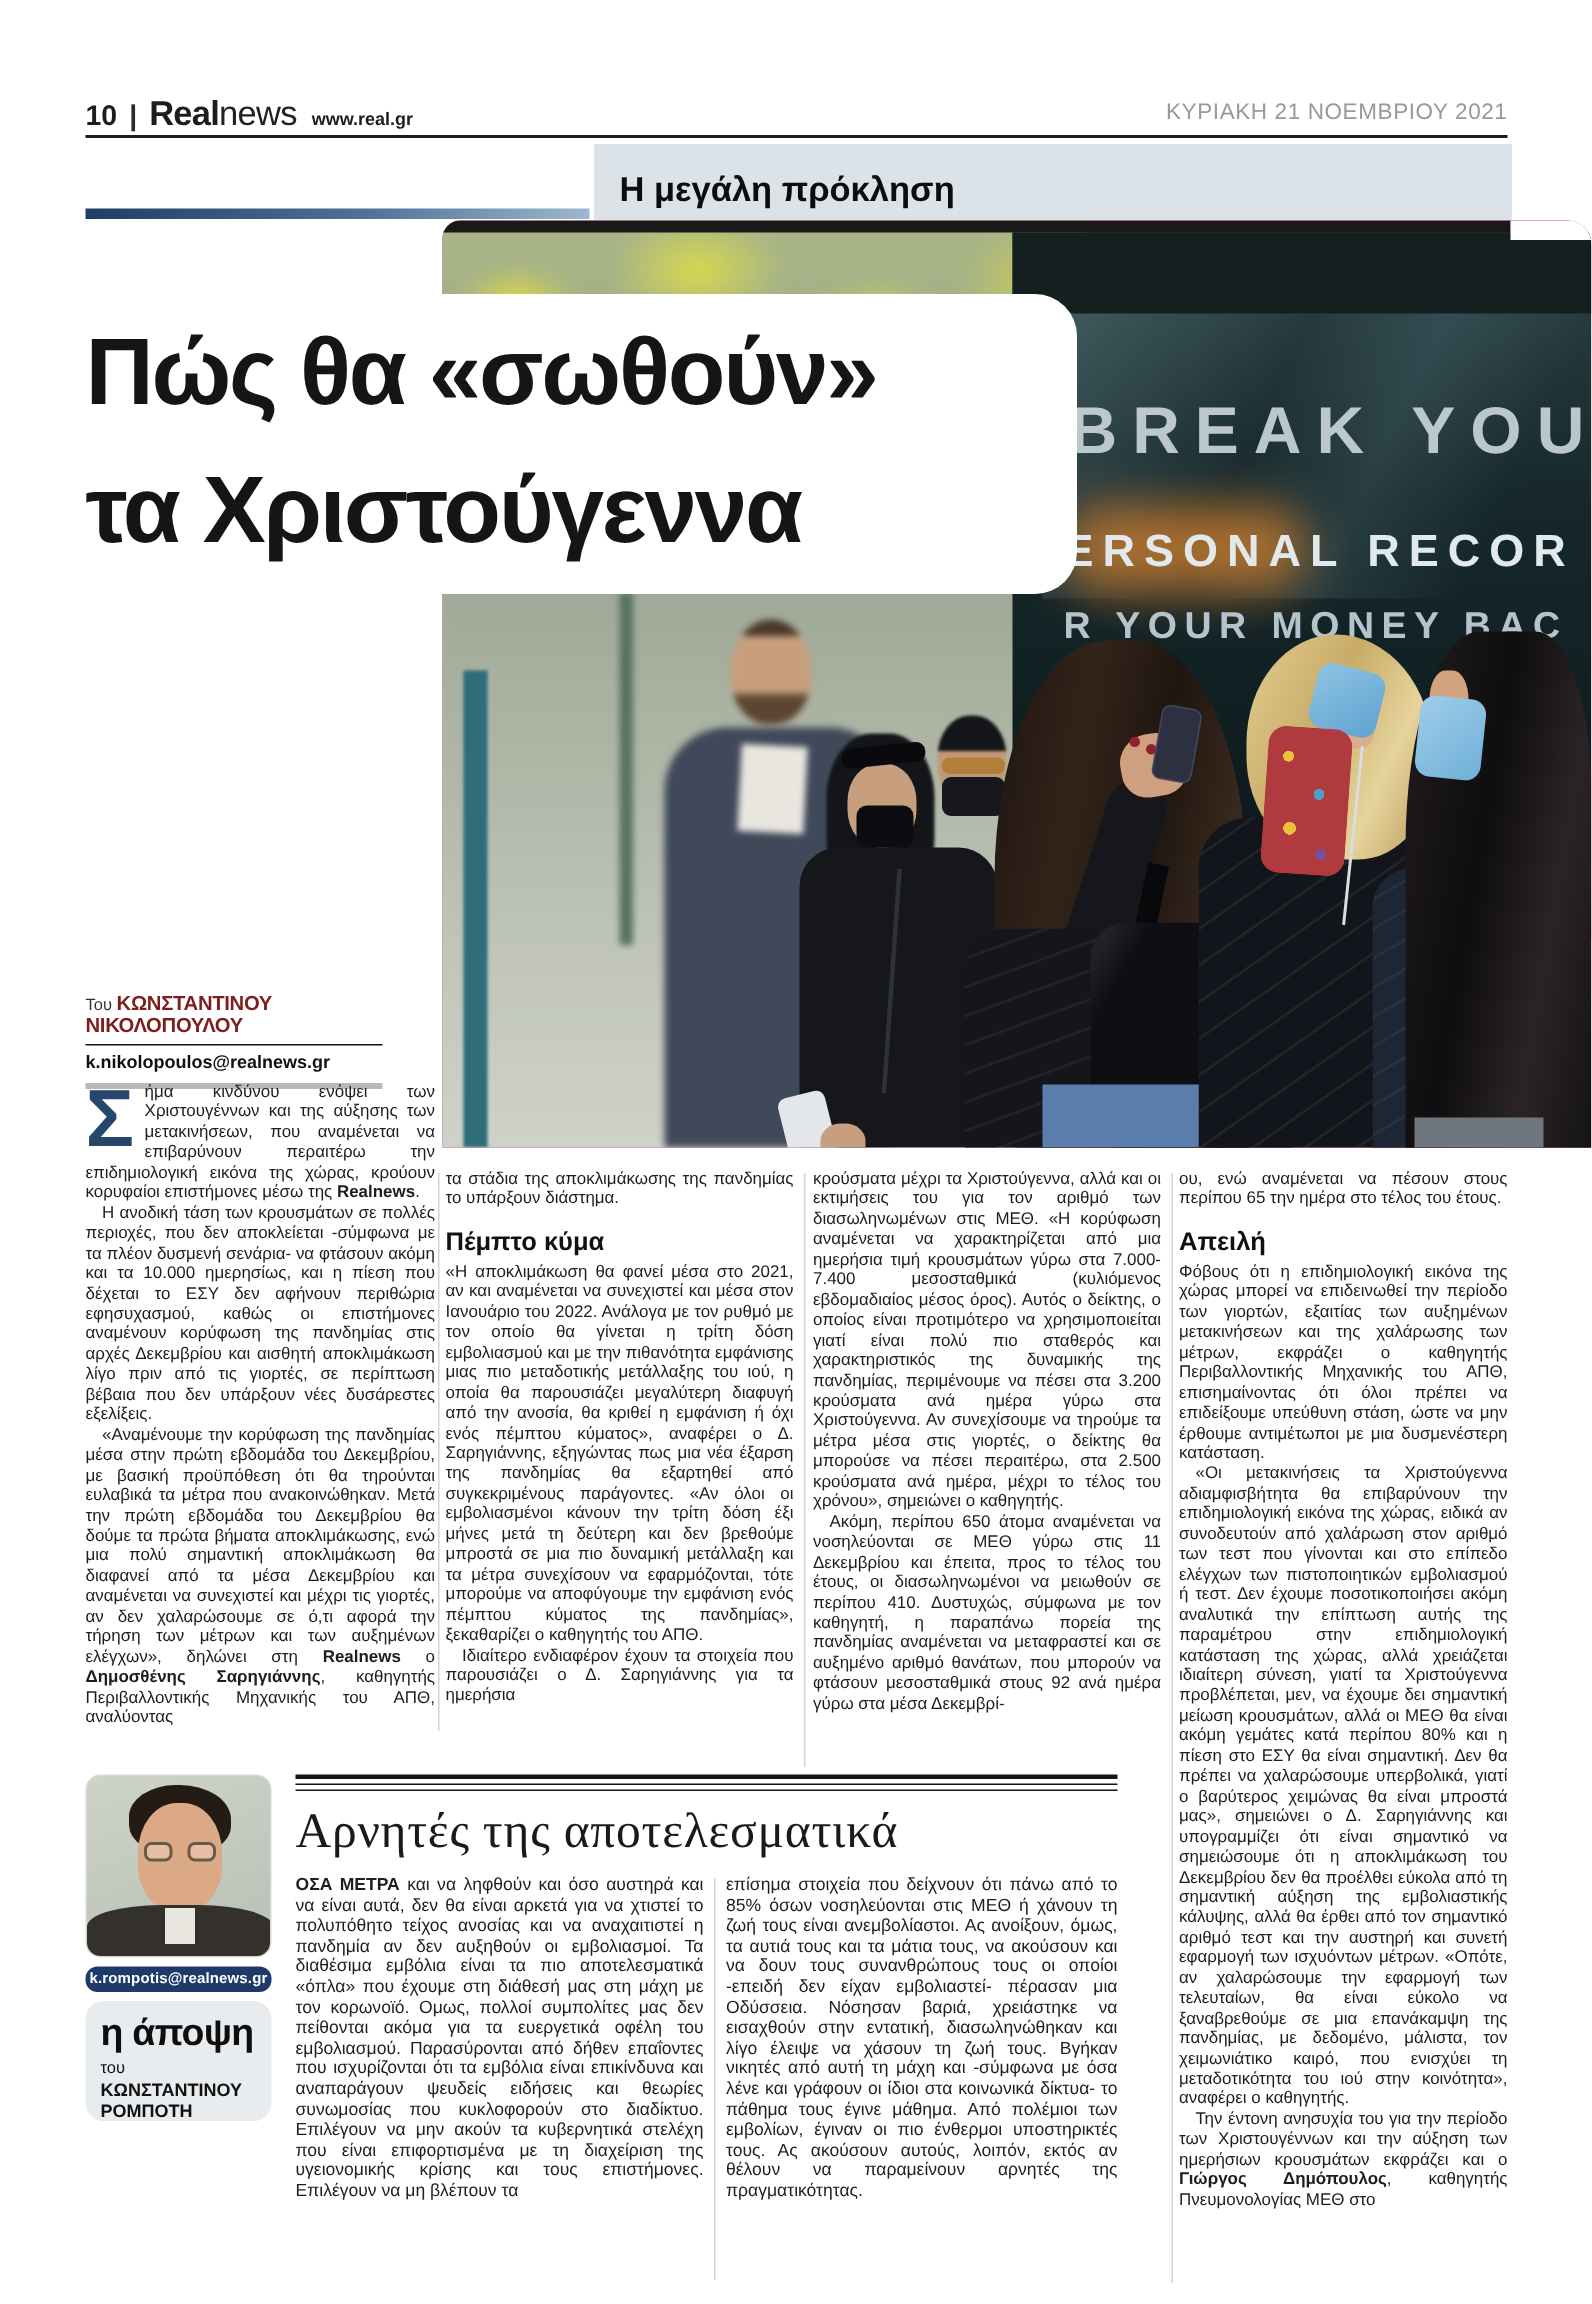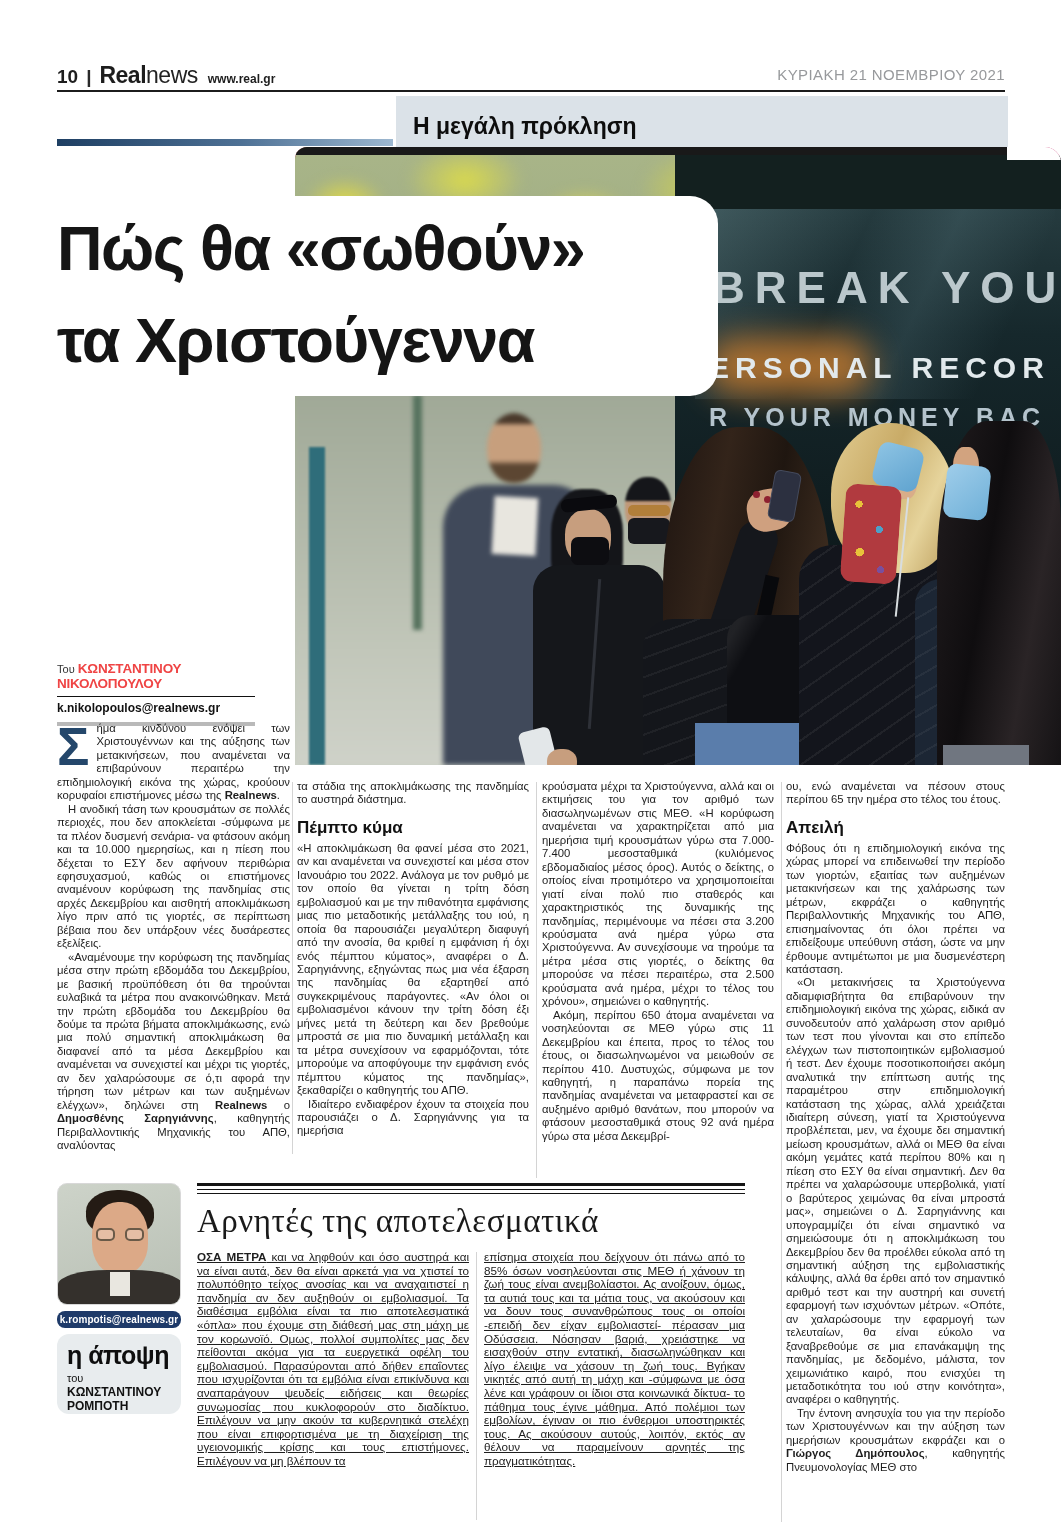--- a/index.html
+++ b/index.html
@@ -107,21 +107,21 @@
   
   .headline-box{position:absolute;left:42px;top:196px;width:676px;height:200px;background:#fff;border-radius:28px;z-index:5;}
   .headline-box h1{padding:6px 0 0 15px;font-size:63px;line-height:92px;font-weight:bold;letter-spacing:-1.5px;color:#151515;}
   .headline-box h1 span{display:block;white-space:nowrap;}
 
   
   .lead{position:absolute;left:57px;top:400px;width:242px;font-family:"Liberation Serif",serif;
     font-size:19px;line-height:23.5px;color:#303030;}
   .byline{position:absolute;left:57px;top:661px;width:198px;}
   .byline-top{font-size:11px;color:#333;border-bottom:1.5px solid #111;padding-bottom:5px;}
-  .byline-top .by-name{font-size:13.5px;font-weight:bold;color:#ef4444;letter-spacing:-.2px;}
+  .byline-top .by-name{font-size:13.5px;font-weight:bold;color:#7f1d1d;letter-spacing:-.2px;}
   .byline-email{font-size:12px;font-weight:bold;color:#111;padding-top:4px;}
   .byline-bar{margin-top:7px;height:4px;background:#b9b9b9;}
 
   
   .body-col{position:absolute;font-size:11.3px;line-height:13.45px;text-align:justify;color:#1d1d1d;overflow:hidden;}
   .body-col p+p{text-indent:11px;}
   .body-col h3{font-size:17px;line-height:20px;margin:11px 0 4px;color:#111;}
   .body-col h3+p{text-indent:0;}
   .col1{left:57px;top:722px;width:233px;height:452px;}
   .col2{left:297px;top:780px;width:232px;height:400px;}
@@ -134,21 +134,21 @@
   .v2{left:536px;top:782px;height:396px;}
   .v3{left:781px;top:782px;height:740px;}
 
   
   .op-divider{position:absolute;left:197px;top:1183px;width:548px;}
   .op-divider .l1{height:3px;background:#151515;}
   .op-divider .l2{height:1px;background:#151515;margin-top:3px;}
   .op-divider .l3{height:1px;background:#151515;margin-top:3px;}
   .op-heading{position:absolute;left:197px;top:1203px;font-family:"Liberation Serif",serif;
     font-size:33px;color:#1a1a1a;letter-spacing:.5px;}
-  .op-col{position:absolute;top:1250px;font-size:11.7px;line-height:13.6px;text-align:justify;color:#1e1e1e;overflow:hidden;height:278px;text-decoration:underline;}
+  .op-col{position:absolute;top:1250px;font-size:11.7px;line-height:13.6px;text-align:justify;color:#1e1e1e;overflow:hidden;height:278px;}
   .opA{left:197px;width:272px;}
   .opB{left:484px;width:261px;}
   .op-vline{left:476px;top:1252px;height:268px;}
 
   
   .author-photo{position:absolute;left:57px;top:1183px;width:124px;height:122px;border-radius:10px;
     overflow:hidden;border:1px solid #d8d8d8;background:linear-gradient(160deg,#cdd3c9,#b8bfb4);}
   .ap-hair{position:absolute;left:28px;top:6px;width:68px;height:46px;background:#241b14;border-radius:46% 50% 40% 42%;}
   .ap-face{position:absolute;left:34px;top:18px;width:56px;height:72px;background:#dca987;border-radius:46% 46% 42% 42%;}
   .ap-glasses{position:absolute;left:38px;top:44px;width:48px;height:14px;}
@@ -249,21 +249,21 @@
     <div class="byline-email">k.nikolopoulos@realnews.gr</div>
     <div class="byline-bar"></div>
   </div>
 
   <div class="body-col col1">
       <p><span class="dropcap">Σ</span><span>ήμα κινδύνου ενόψει των Χριστουγέννων και της αύξησης των μετακινήσεων, που αναμένεται να επιβαρύνουν περαιτέρω την επιδημιολογική εικόνα της χώρας, κρούουν κορυφαίοι επιστήμονες μέσω της </span><span class="b">Realnews</span><span>.</span></p>
       <p><span>Η ανοδική τάση των κρουσμάτων σε πολλές περιοχές, που δεν αποκλείεται -σύμφωνα με τα πλέον δυσμενή σενάρια- να φτάσουν ακόμη και τα 10.000 ημερησίως, και η πίεση που δέχεται το ΕΣΥ δεν αφήνουν περιθώρια εφησυχασμού, καθώς οι επιστήμονες αναμένουν κορύφωση της πανδημίας στις αρχές Δεκεμβρίου και αισθητή αποκλιμάκωση λίγο πριν από τις γιορτές, σε περίπτωση βέβαια που δεν υπάρξουν νέες δυσάρεστες εξελίξεις.</span></p>
       <p><span>«Αναμένουμε την κορύφωση της πανδημίας μέσα στην πρώτη εβδομάδα του Δεκεμβρίου, με βασική προϋπόθεση ότι θα τηρούνται ευλαβικά τα μέτρα που ανακοινώθηκαν. Μετά την πρώτη εβδομάδα του Δεκεμβρίου θα δούμε τα πρώτα βήματα αποκλιμάκωσης, ενώ μια πολύ σημαντική αποκλιμάκωση θα διαφανεί από τα μέσα Δεκεμβρίου και αναμένεται να συνεχιστεί και μέχρι τις γιορτές, αν δεν χαλαρώσουμε σε ό,τι αφορά την τήρηση των μέτρων και των αυξημένων ελέγχων», δηλώνει στη </span><span class="b">Realnews</span><span> ο </span><span class="b">Δημοσθένης Σαρηγιάννης</span><span>, καθηγητής Περιβαλλοντικής Μηχανικής του ΑΠΘ, αναλύοντας</span></p>
     </div>
   <div class="body-col col2">
-      <p><span>τα στάδια της αποκλιμάκωσης της πανδημίας το αυστηρά διάστημα.</span></p>
+      <p><span>τα στάδια της αποκλιμάκωσης της πανδημίας το υπάρξουν διάστημα.</span></p>
       <h3>Πέμπτο κύμα</h3>
       <p><span>«Η αποκλιμάκωση θα φανεί μέσα στο 2021, αν και αναμένεται να συνεχιστεί και μέσα στον Ιανουάριο του 2022. Ανάλογα με τον ρυθμό με τον οποίο θα γίνεται η τρίτη δόση εμβολιασμού και με την πιθανότητα εμφάνισης μιας πιο μεταδοτικής μετάλλαξης του ιού, η οποία θα παρουσιάζει μεγαλύτερη διαφυγή από την ανοσία, θα κριθεί η εμφάνιση ή όχι ενός πέμπτου κύματος», αναφέρει ο Δ. Σαρηγιάννης, εξηγώντας πως μια νέα έξαρση της πανδημίας θα εξαρτηθεί από συγκεκριμένους παράγοντες. «Αν όλοι οι εμβολιασμένοι κάνουν την τρίτη δόση έξι μήνες μετά τη δεύτερη και δεν βρεθούμε μπροστά σε μια πιο δυναμική μετάλλαξη και τα μέτρα συνεχίσουν να εφαρμόζονται, τότε μπορούμε να αποφύγουμε την εμφάνιση ενός πέμπτου κύματος της πανδημίας», ξεκαθαρίζει ο καθηγητής του ΑΠΘ.</span></p>
       <p><span>Ιδιαίτερο ενδιαφέρον έχουν τα στοιχεία που παρουσιάζει ο Δ. Σαρηγιάννης για τα ημερήσια</span></p>
     </div>
   <div class="body-col col3">
       <p><span>κρούσματα μέχρι τα Χριστούγεννα, αλλά και οι εκτιμήσεις του για τον αριθμό των διασωληνωμένων στις ΜΕΘ. «Η κορύφωση αναμένεται να χαρακτηρίζεται από μια ημερήσια τιμή κρουσμάτων γύρω στα 7.000-7.400 μεσοσταθμικά (κυλιόμενος εβδομαδιαίος μέσος όρος). Αυτός ο δείκτης, ο οποίος είναι προτιμότερο να χρησιμοποιείται γιατί είναι πολύ πιο σταθερός και χαρακτηριστικός της δυναμικής της πανδημίας, περιμένουμε να πέσει στα 3.200 κρούσματα ανά ημέρα γύρω στα Χριστούγεννα. Αν συνεχίσουμε να τηρούμε τα μέτρα μέσα στις γιορτές, ο δείκτης θα μπορούσε να πέσει περαιτέρω, στα 2.500 κρούσματα ανά ημέρα, μέχρι το τέλος του χρόνου», σημειώνει ο καθηγητής.</span></p>
       <p><span>Ακόμη, περίπου 650 άτομα αναμένεται να νοσηλεύονται σε ΜΕΘ γύρω στις 11 Δεκεμβρίου και έπειτα, προς το τέλος του έτους, οι διασωληνωμένοι να μειωθούν σε περίπου 410. Δυστυχώς, σύμφωνα με τον καθηγητή, η παραπάνω πορεία της πανδημίας αναμένεται να μεταφραστεί και σε αυξημένο αριθμό θανάτων, που μπορούν να φτάσουν μεσοσταθμικά στους 92 ανά ημέρα γύρω στα μέσα Δεκεμβρί-</span></p>
     </div>
   <div class="body-col col4">
       <p><span>ου, ενώ αναμένεται να πέσουν στους περίπου 65 την ημέρα στο τέλος του έτους.</span></p>

